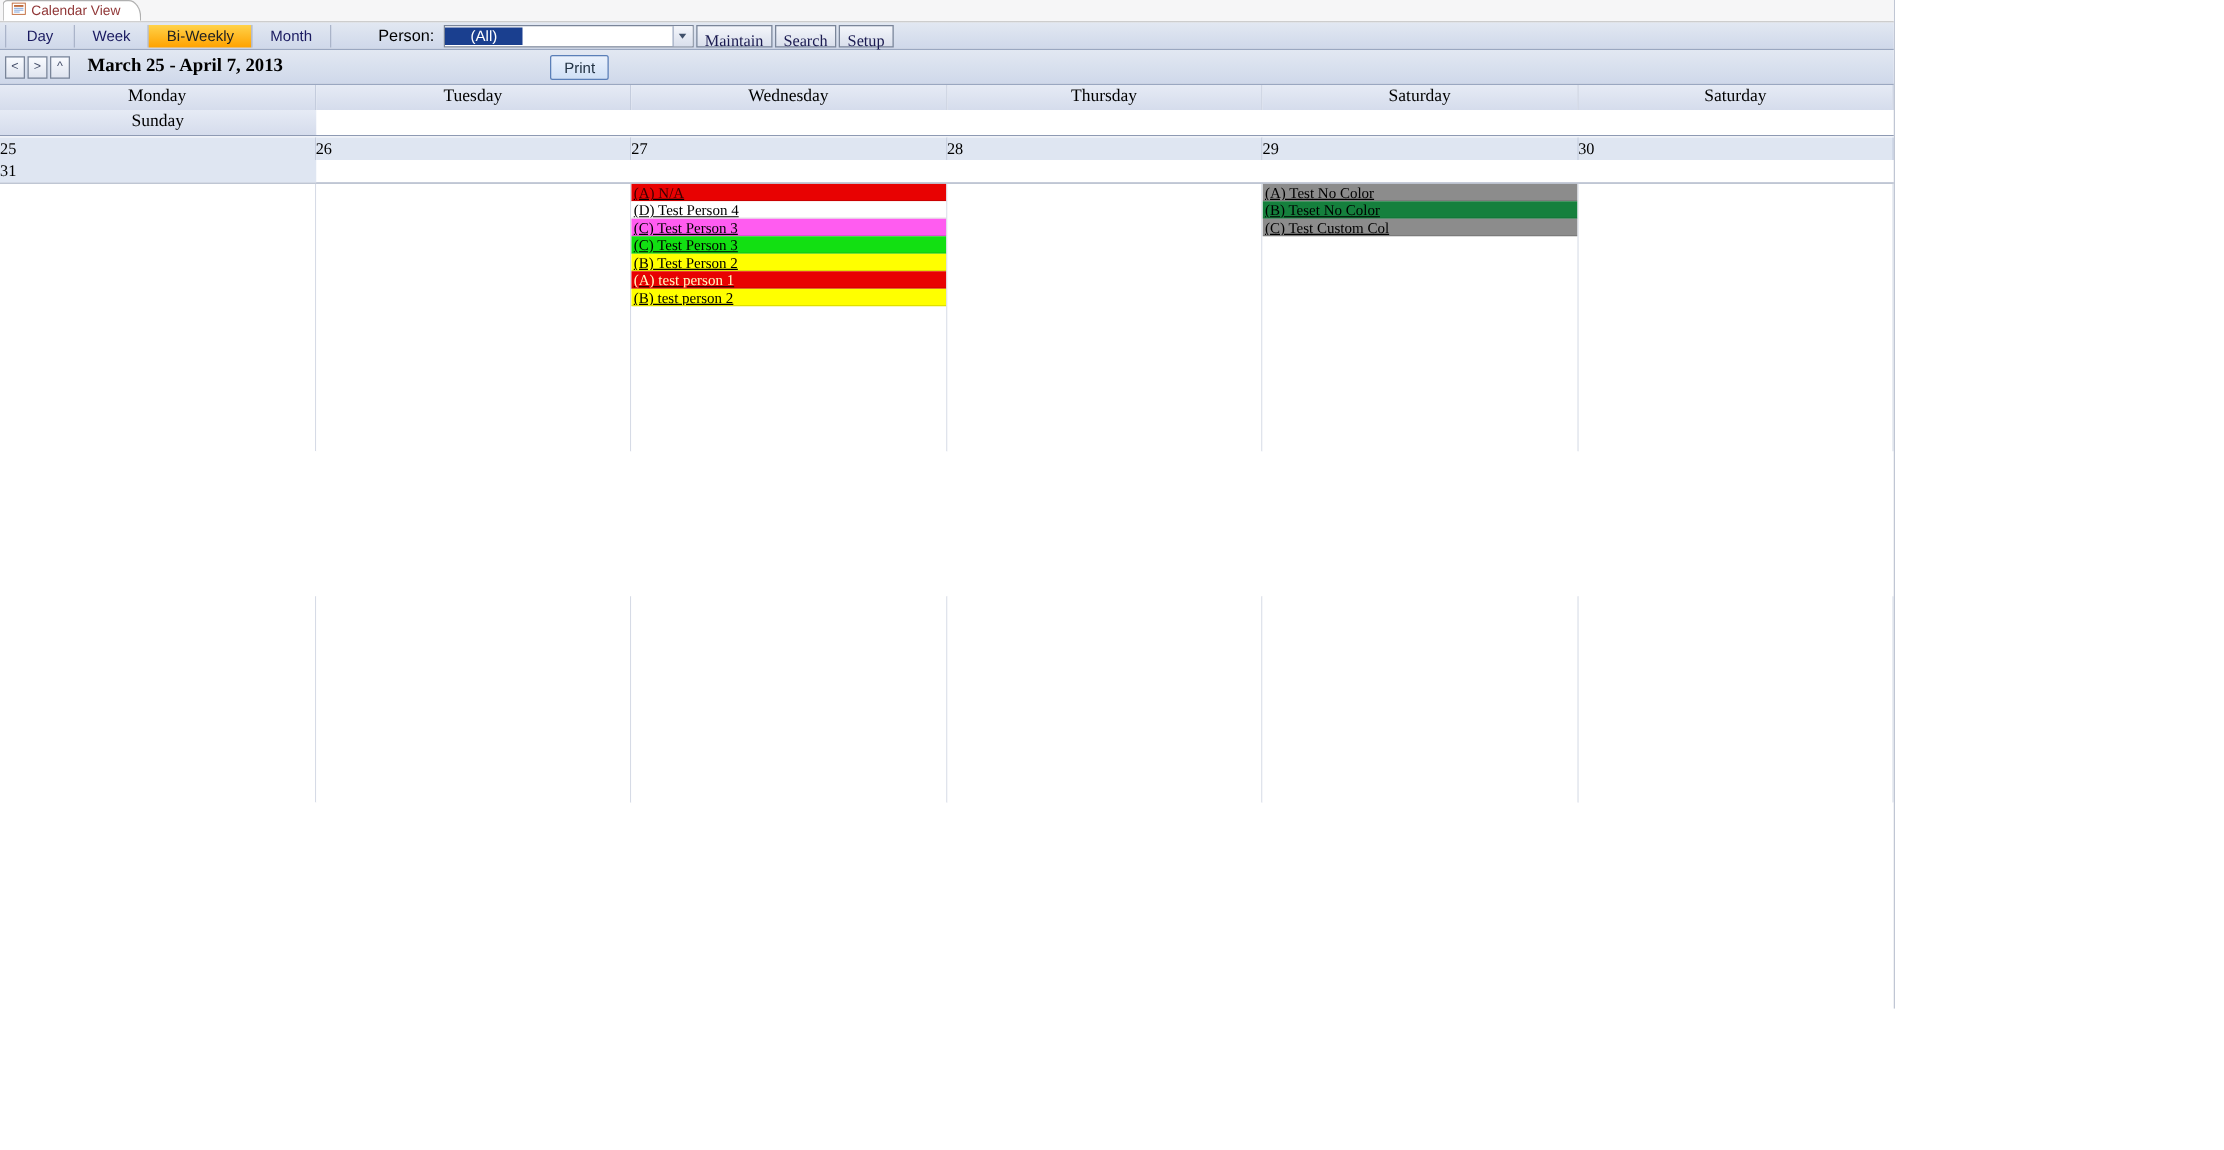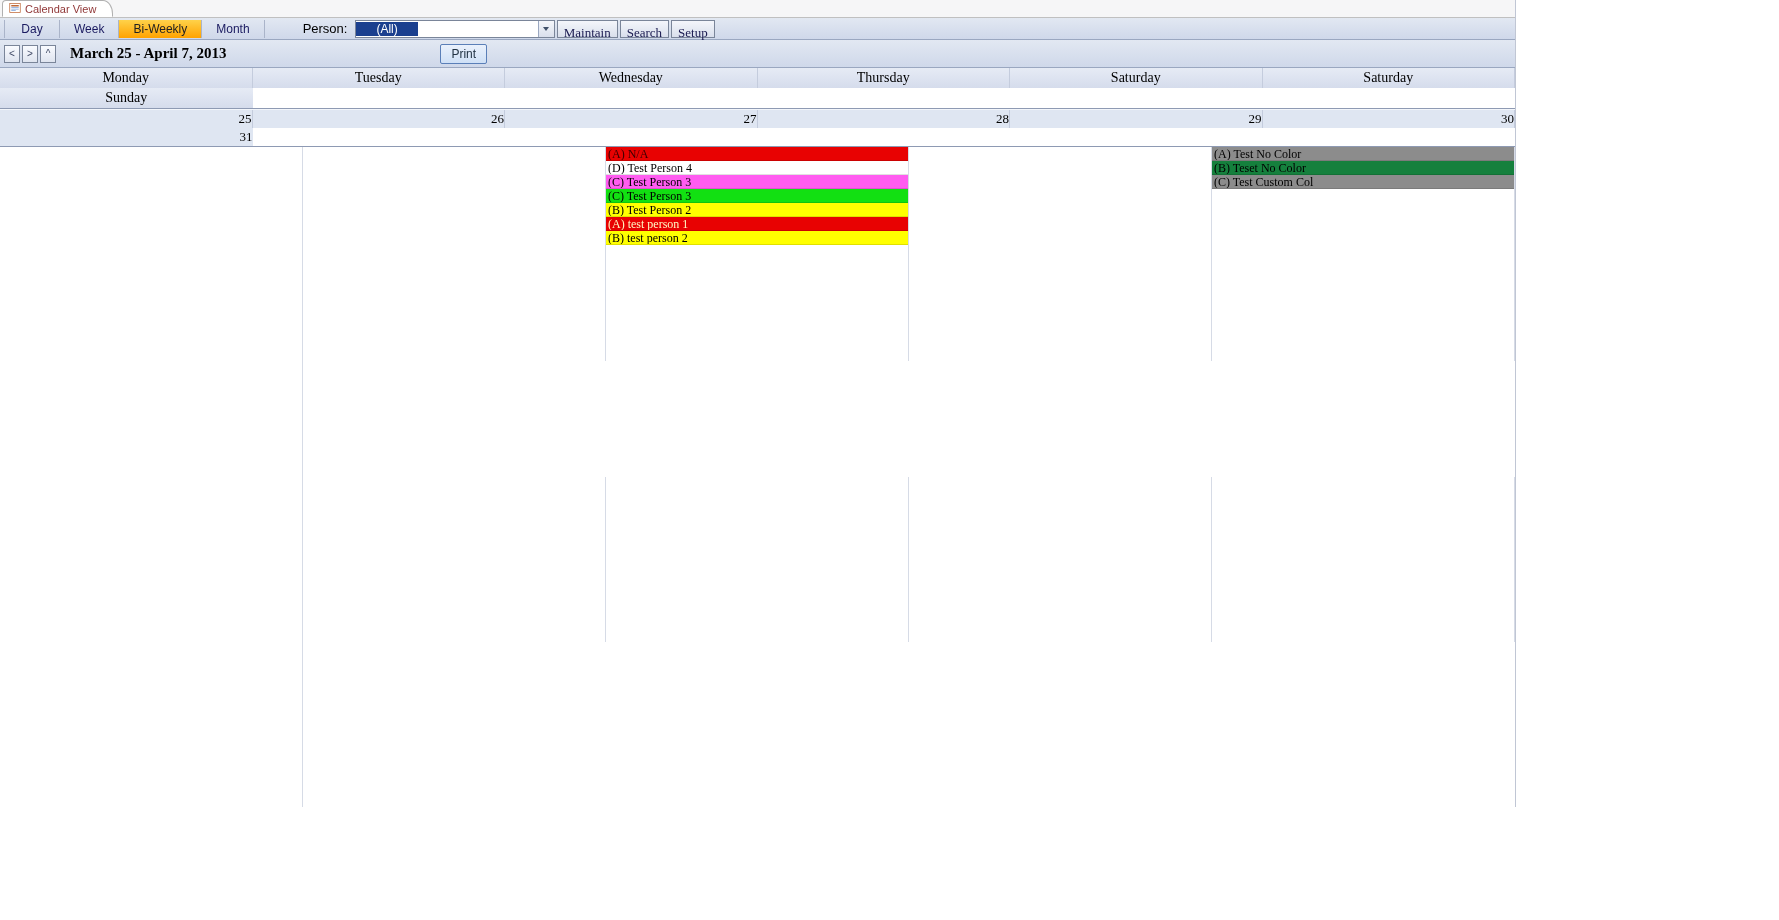--- a/index.html
+++ b/index.html
@@ -136,33 +136,34 @@
     border-right: 1px solid #c4ccdd;
   }
   .weekday-cell:last-child { border-right: none; }
 
   .dates-row {
     border-bottom: 1px solid #8e9ab3;
     border-top: 1px solid #f3f6fb;
   }
   .date-cell {
     background: #dfe6f2;
-    text-align: right;
+    text-align: left;
     font-family: "Times New Roman", Georgia, serif;
     font-size: 13px;
     padding: 1px 0;
     border-right: 1px solid #c4ccdd;
   }
   .date-cell:last-child { border-right: none; }
 
   
   .days-row {
     display: grid;
-    grid-template-columns: repeat(5, 1fr);
+    grid-template-columns: repeat(6, 1fr);
     height: 330px;
+    text-decoration: underline;
   }
   .day-cell {
     border-right: 1px solid #d6dbe6;
     background: #fff;
     padding: 0;
     overflow: hidden;
   }
   .day-cell:last-child { border-right: none; }
 
   .event-bar {

